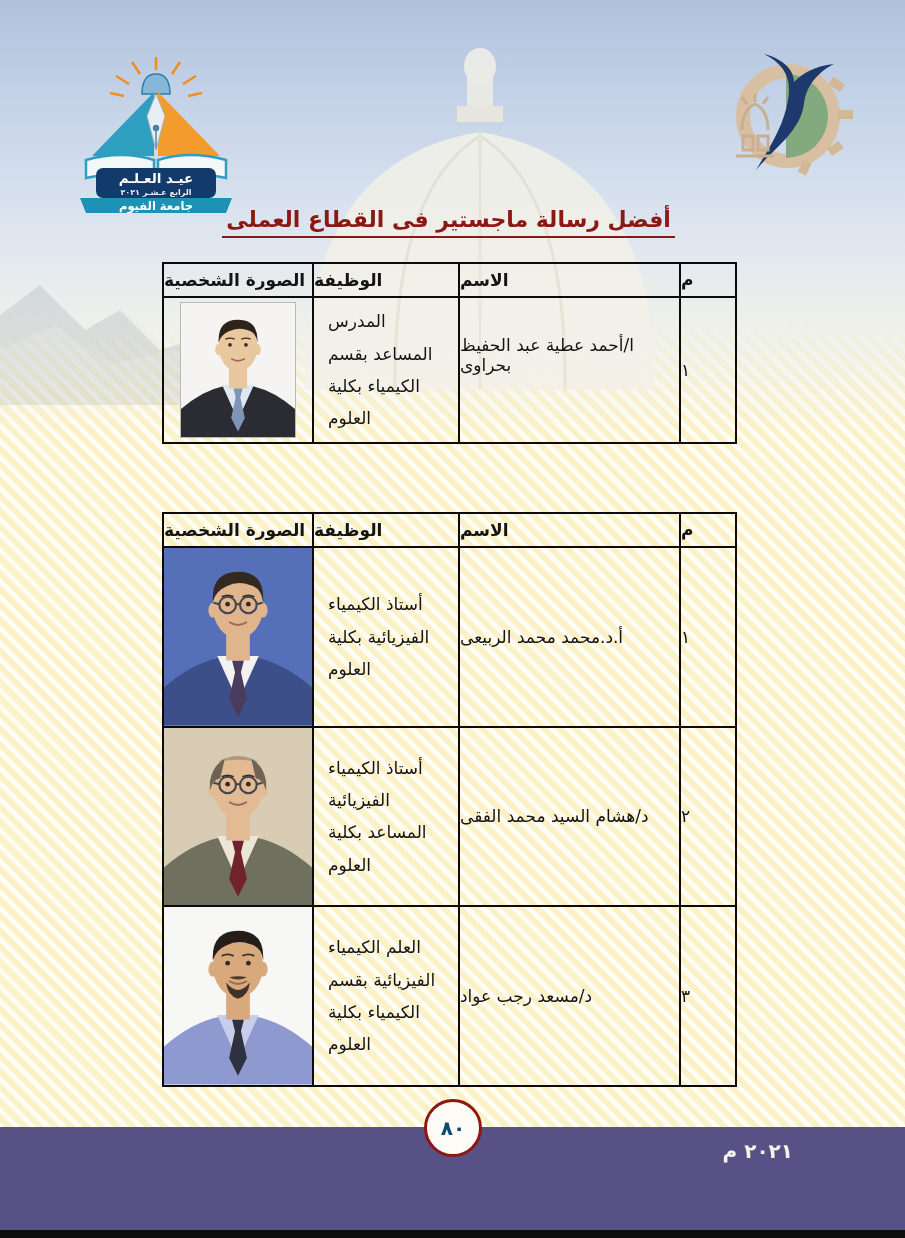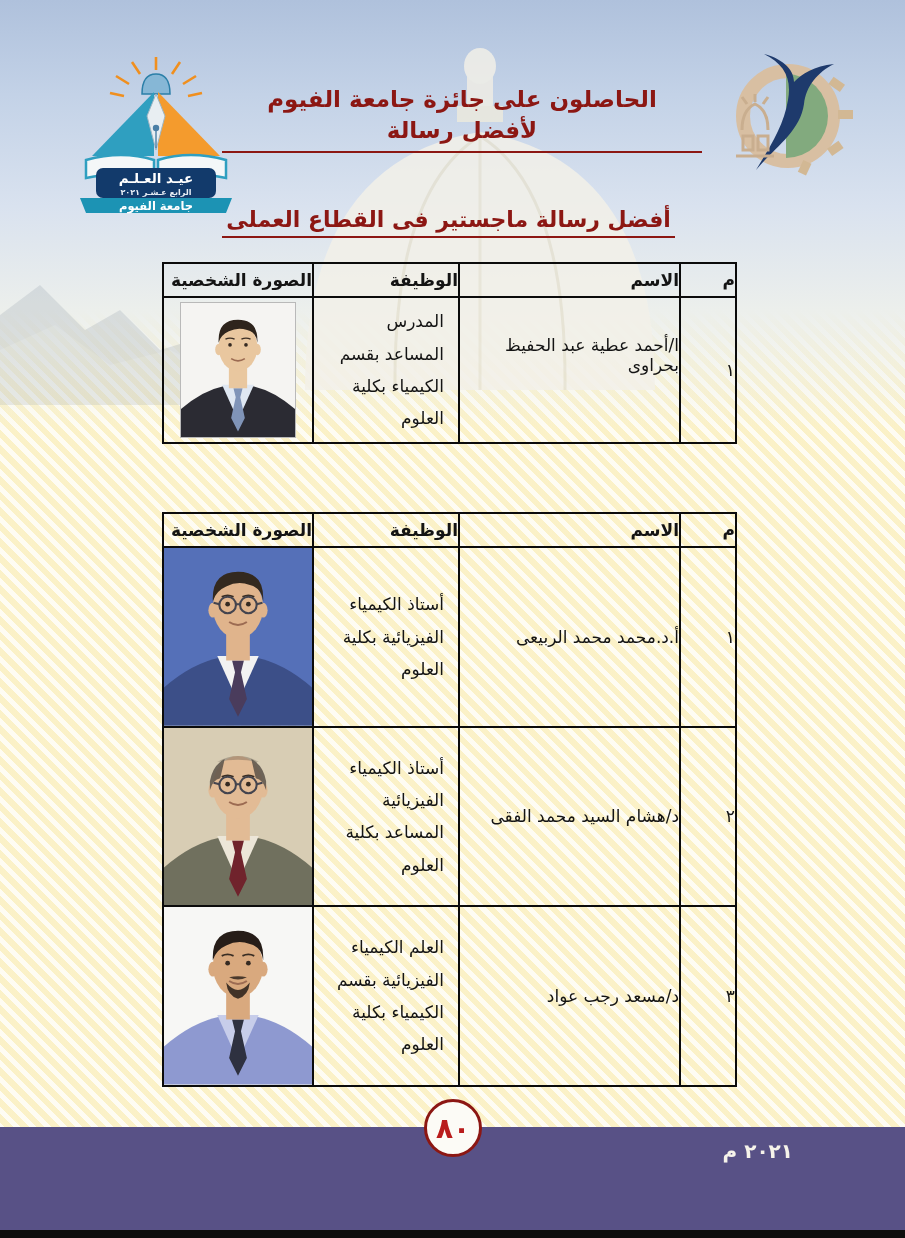--- a/index.html
+++ b/index.html
@@ -36,21 +36,21 @@
   
   .section-title{position:absolute;left:162px;width:573px;text-align:center;z-index:3;}
   .section-title span{display:inline-block;color:var(--accent);font-weight:bold;font-size:22px;
     padding:0 4px 4px 4px;border-bottom:2.5px solid var(--accent);}
   .st1{top:207px;}
   .st2{top:461px;}
   
   table.grid{position:absolute;left:162px;width:573px;border-collapse:collapse;table-layout:fixed;z-index:3;}
   .t1{top:262px;}
   .t2{top:512px;}
-  table.grid td,table.grid th{border:2.5px solid #0b0b0b;text-align:right;vertical-align:middle;
+  table.grid td,table.grid th{border:2.5px solid #0b0b0b;text-align:left;vertical-align:middle;
     font-size:17px;color:var(--ink);overflow:hidden;}
   table.grid th{height:34px;font-weight:bold;}
   .col-num{width:56px;}
   .col-name{width:221px;}
   .col-job{width:146px;}
   .col-photo{width:150px;}
   .cell-job{padding:4px 14px;line-height:1.9;margin-left:26px;}
   .t1 .cell-name{vertical-align:top;padding-top:37px;}
   .cell-photo{padding:0;}
   .t1 .cell-photo{height:146px;}
@@ -63,21 +63,21 @@
   .avatar.has-goatee .goatee{display:block;}
   .avatar.is-bald .hair-bald{display:block;}
   .avatar.is-bald .hair-full{display:none;}
   
   .footer-band{position:absolute;left:0;right:0;top:1127px;height:104px;background:var(--band);z-index:2;
     display:flex;justify-content:space-between;align-items:flex-start;
     padding:12px 112px 0 66px;color:#f6f3ea;font-weight:bold;font-size:20px;}
   .page-badge{
     position:absolute;left:424px;top:1099px;width:58px;height:58px;border-radius:50%;
     background:#fcfbf6;border:3px solid var(--accent);z-index:4;
-    display:flex;align-items:center;justify-content:center;font-size:28px;color:#b91c1c;font-weight:bold;}
+    display:flex;align-items:center;justify-content:center;font-size:20px;color:#0c4a6e;font-weight:bold;}
   .bottom-bar{position:absolute;left:0;right:0;bottom:0;height:8px;background:#0e0e0e;z-index:5;}
 </style>
 </head>
 <body>
 
 <div class="page">
 
   <div class="sky"></div>
 
   <svg class="mountains" viewBox="0 0 210 150">
@@ -135,21 +135,21 @@
       <line x1="43" y1="50" x2="43" y2="42"></line>
       <line x1="35" y1="52" x2="30" y2="45"></line>
       <line x1="51" y1="52" x2="56" y2="45"></line>
       <rect x="31" y="84" width="10" height="14"></rect>
       <rect x="46" y="84" width="10" height="14"></rect>
       <line x1="24" y1="104" x2="62" y2="104"></line>
     </g>
   </svg>
 
   <div class="title-block">
-    <span class="title-line">الحاصلون على جائزة جامعة الفيوم لأفضل رسالة</span><br>
+    <br>
   </div>
 
   <div class="section-title st1">
     <span>أفضل رسالة ماجستير فى القطاع العملى</span>
   </div>
 
   <table class="grid t1">
     <colgroup>
         <col class="col-num">
         <col class="col-name">

